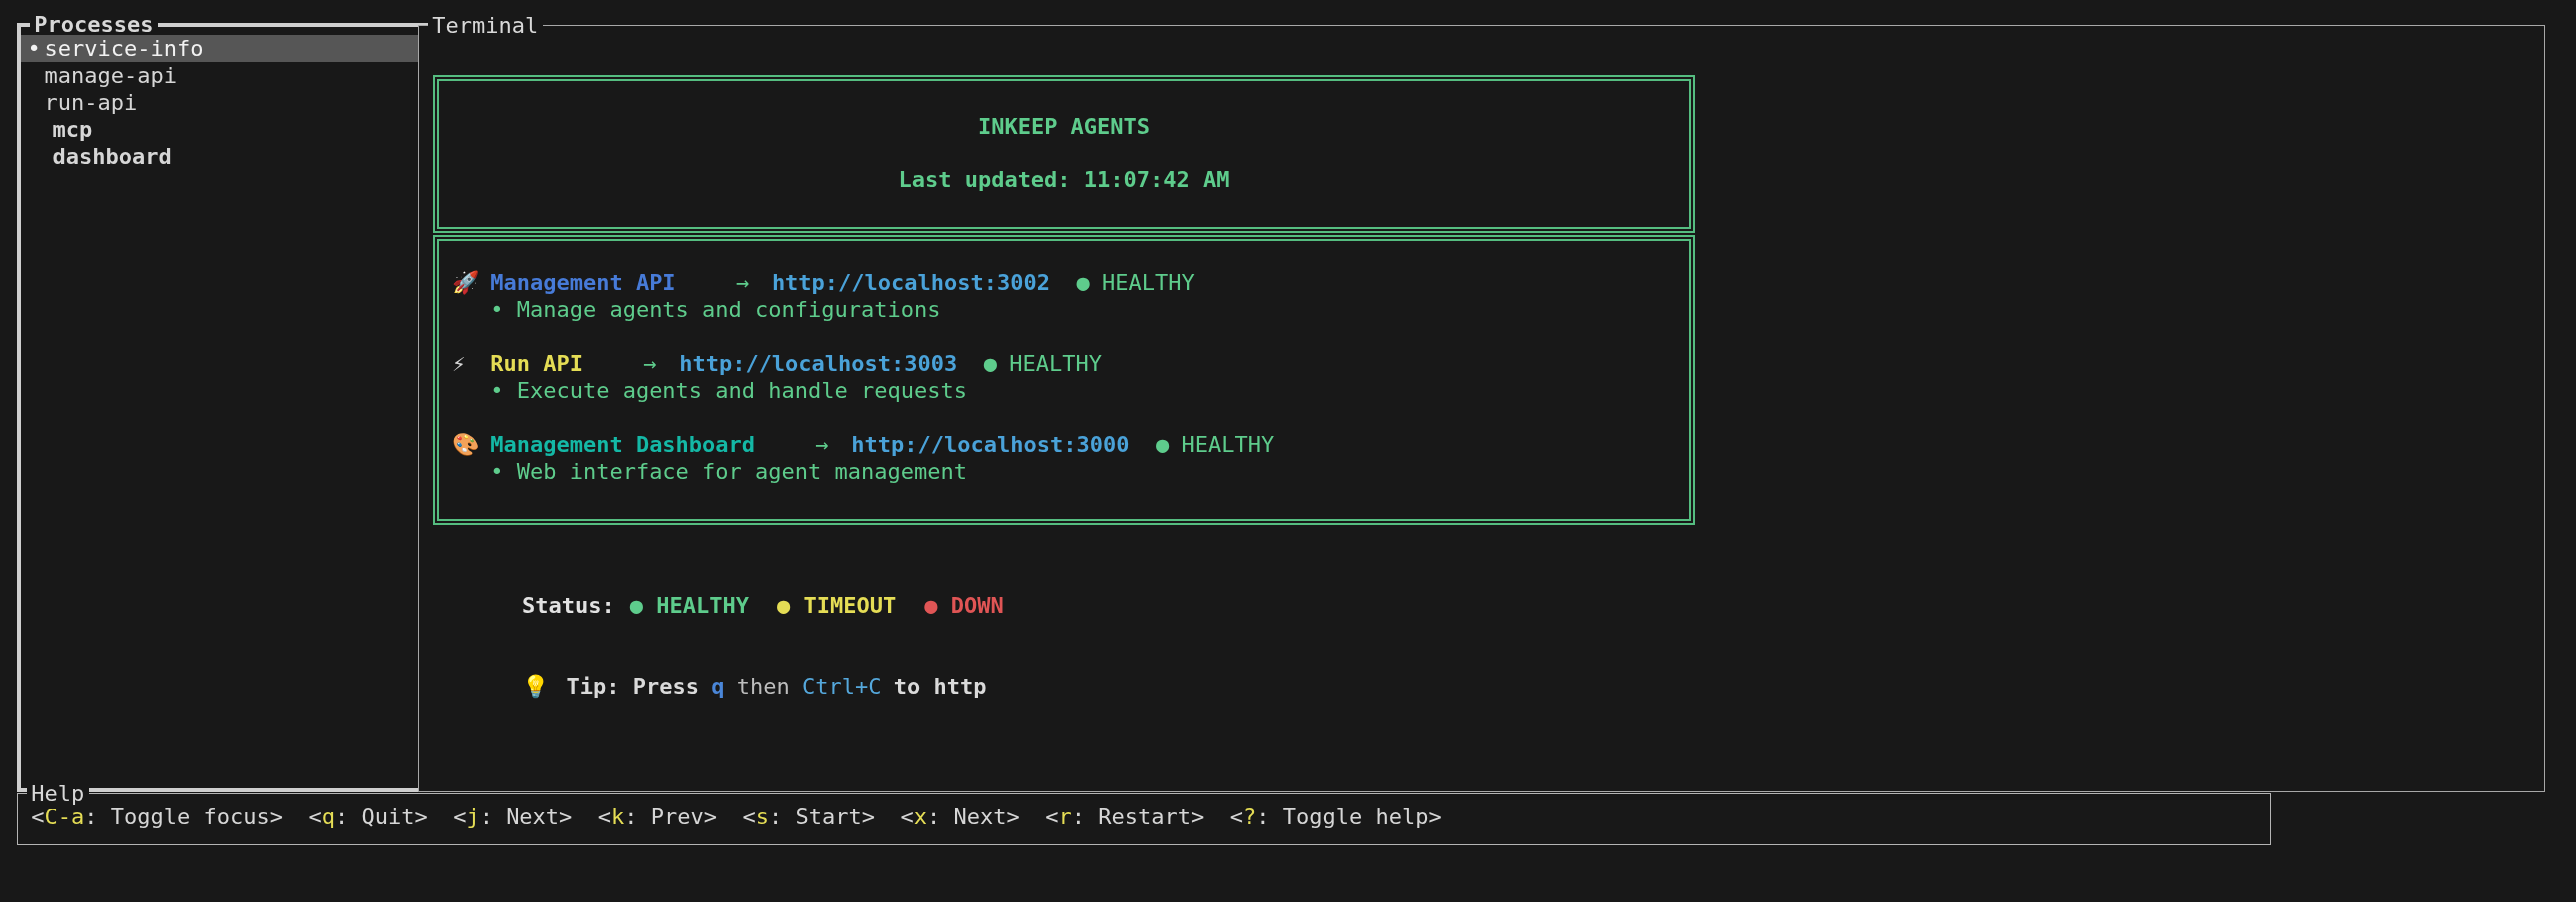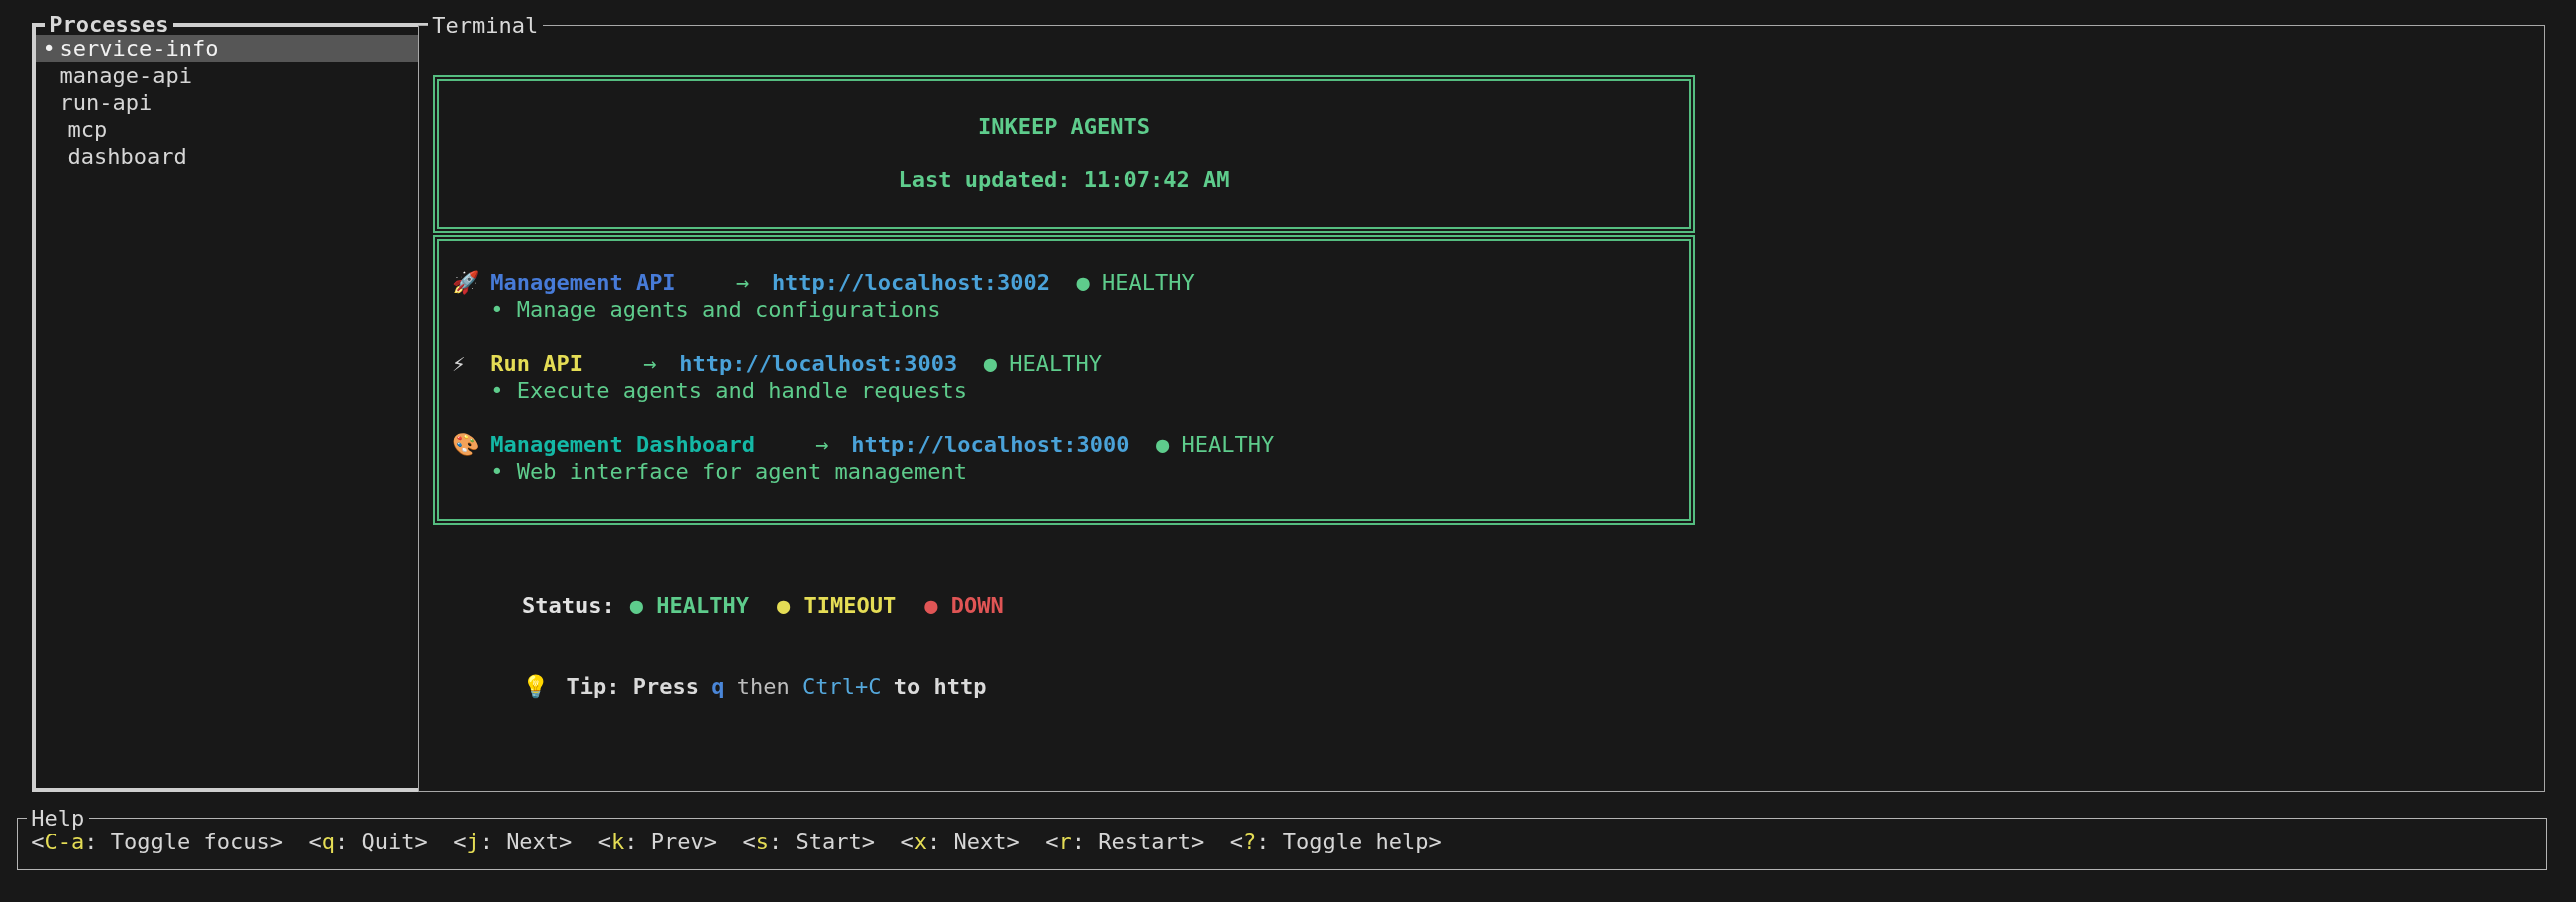--- a/index.html
+++ b/index.html
@@ -8,32 +8,32 @@
     background:#181818;
     font-family:"DejaVu Sans Mono","Liberation Mono",monospace;
     font-size:22px;color:#d6d6d6;
   }
   .panel{position:absolute;box-sizing:border-box;background:#181818;}
   .panel-title{
     position:absolute;top:-15px;left:8.5px;background:#181818;
     padding:0 4.7px;line-height:30px;white-space:pre;color:#d8d8d8;
   }
   
-  #processes{left:17px;top:23px;width:458px;height:769px;border:4.7px solid #cfcfcf;margin-left:15px;}
+  #processes{left:17px;top:23px;width:458px;height:769px;border:4.7px solid #cfcfcf;}
   #processes .panel-title{font-weight:bold;top:-17px;}
   .proc-rows{padding-top:7.6px;}
   .proc-row{
     position:relative;height:27px;line-height:27px;
     display:flex;justify-content:space-between;
     padding:0 17px 0 23.6px;white-space:pre;
   }
   .proc-row.selected{background:#565656;color:#f2f2f2;}
   .proc-row .bullet{position:absolute;left:6.6px;top:0;}
   .proc-row .up{color:#5ecc8c;font-weight:bold;}
-  .proc-row.bold .name{font-weight:normal;padding-left:8px;}
+  .proc-row.bold .name{font-weight:bold;padding-left:8px;}
   
   #terminal{left:418px;top:24.6px;width:2127px;height:767px;border:1.9px solid #a8a8a8;}
   .greenbox{box-sizing:border-box;margin-left:14px;width:1262px;border:6.6px double #55bd80;}
   #banner-box{margin-top:49px;height:158px;text-align:center;color:#5ecc8c;font-weight:bold;}
   .banner-line1{margin-top:32px;line-height:27px;}
   .banner-line2{margin-top:26.4px;line-height:27px;}
   #services-box{margin-top:2.8px;height:290px;padding:28px 0 0 13.2px;}
   .svc-row{height:27px;line-height:27px;display:flex;align-items:center;white-space:pre;}
   .svc-icon{display:inline-block;width:38px;}
   .svc-name{font-weight:bold;margin-right:60px;}
@@ -55,21 +55,21 @@
   .lg-timeout{color:#e5dd55;margin-right:28px;}
   .lg-down{color:#e05555;}
   .tip-line{margin-left:23.6px;line-height:27px;white-space:pre;}
   .tip-line .tip-icon{margin-right:17px;}
   .tip-bold{font-weight:bold;color:#dadada;}
   .tip-key-q{font-weight:bold;color:#4a86d8;}
   .tip-mid{color:#bdbdbd;}
   .tip-ctrlc{color:#55a8dc;}
   .tip-seg{margin-right:12.3px;}
   
-  #help{left:17px;top:818px;width:2530px;height:52px;border:1.9px solid #b4b4b4;}
+  #help{left:17px;top:793px;width:2254px;height:52px;border:1.9px solid #b4b4b4;}
   .help-row{padding-left:13.2px;line-height:46px;display:flex;}
   .help-item{margin-right:25.5px;display:flex;}
   .help-item span{white-space:pre;}
   .help-key{color:#e5dd55;}
 </style>
 </head>
 <body>
 
 <div class="app">
 

